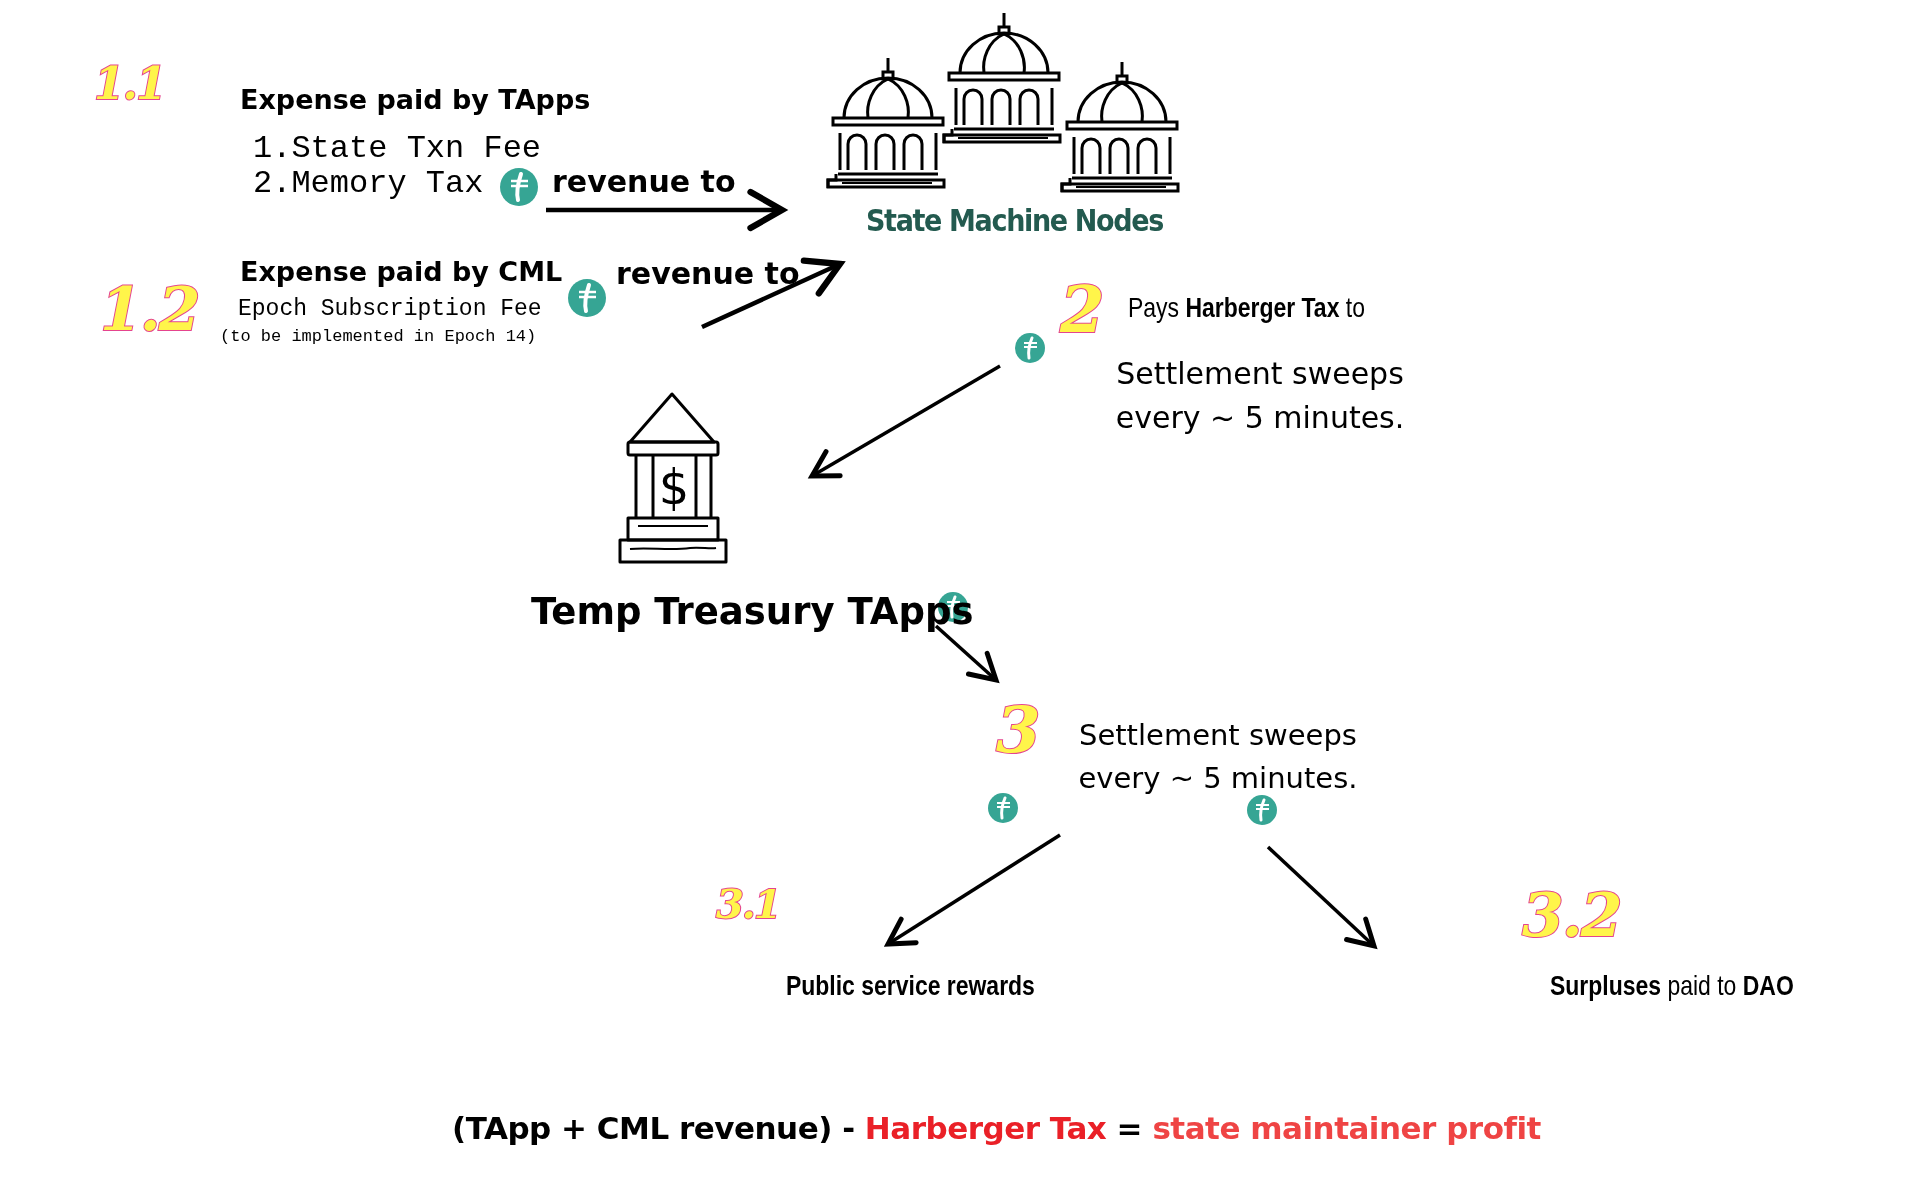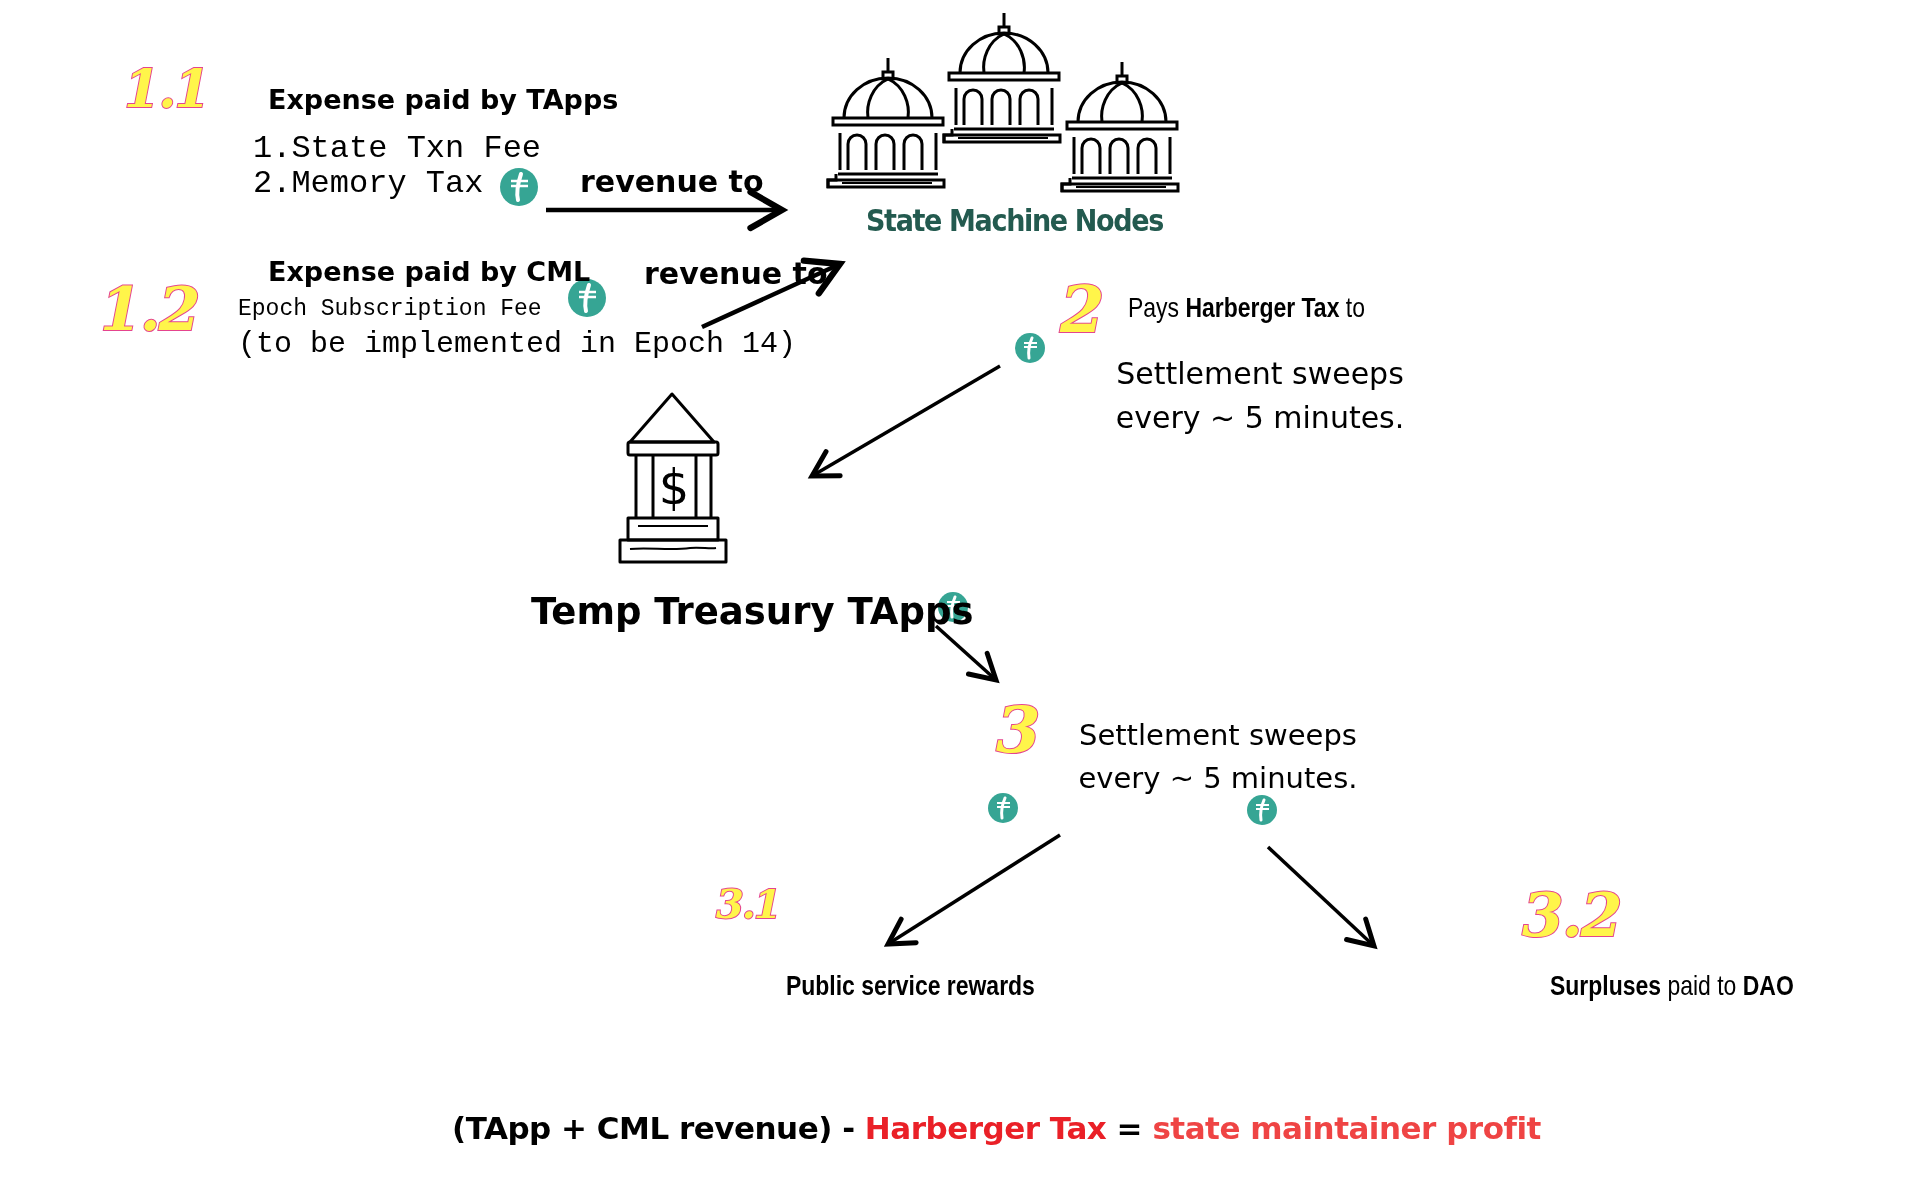--- a/index.html
+++ b/index.html
@@ -3,21 +3,21 @@
 <meta charset="utf-8">
 <style>
   html, body { margin:0; padding:0; background:#ffffff; }
   body { width:1920px; height:1200px; position:relative; overflow:hidden; font-family:"Liberation Sans", sans-serif; color:#000; }
   .abs { position:absolute; white-space:nowrap; }
   .step {
     font-family:"DejaVu Serif", serif; font-weight:bold; font-style:italic;
     color:#fff54a; -webkit-text-stroke:2px #e4448f; paint-order:stroke fill;
     letter-spacing:-2px;
   }
-  .heading { font-family:"DejaVu Sans", sans-serif; font-weight:bold; font-size:27px;margin-left:28px; }
+  .heading { font-family:"DejaVu Sans", sans-serif; font-weight:bold; font-size:27px; }
   .mono { font-family:"Liberation Mono", monospace; font-size:32px; }
   .body-txt { font-family:"DejaVu Sans", sans-serif; font-size:30px; text-align:center; line-height:44px; }
   svg.overlay { position:absolute; left:0; top:0; }
   .red { color:#ea2027; }
   .green { color:#ef4444; }
 </style>
 </head>
 <body>
 
 <svg class="overlay" width="1920" height="1200" viewBox="0 0 1920 1200">
@@ -109,31 +109,31 @@
     <line x1="-6" y1="-1" x2="7" y2="-1" stroke="#fff" stroke-width="2"></line>
   </g>
   <g transform="translate(1262,810)">
     <circle r="15" fill="#36a594"></circle>
     <path d="M2,-10 C-1,-3 -2,4 -1,10" stroke="#fff" stroke-width="3" fill="none" stroke-linecap="round"></path>
     <line x1="-6" y1="-5" x2="7" y2="-5" stroke="#fff" stroke-width="2"></line>
     <line x1="-6" y1="-1" x2="7" y2="-1" stroke="#fff" stroke-width="2"></line>
   </g>
 </svg>
 
-<div class="abs step" style="left:124px; top:58px; font-size:52px;">1.1</div>
+<div class="abs step" style="left:94px; top:58px; font-size:44px;">1.1</div>
 <div class="abs heading" style="left:240px; top:84px;">Expense  paid by TApps</div>
 <div class="abs mono" style="left:253px; top:130px;">1.State Txn Fee</div>
 <div class="abs mono" style="left:253px; top:165px;">2.Memory Tax</div>
 <div class="abs heading" style="left:552px; top:164px; font-size:30px;">revenue to</div>
 
 <div class="abs step" style="left:100px; top:246px; font-size:60px;margin-top:28px;">1.2</div>
 <div class="abs heading" style="left:240px; top:256px;">Expense  paid by CML</div>
 <div class="abs heading" style="left:616px; top:256px; font-size:30px;">revenue to</div>
 <div class="abs mono" style="left:238px; top:296px; font-size:23px;">Epoch Subscription Fee</div>
-<div class="abs mono" style="left:238px; top:327px; font-size:30px;text-align:center;">(to be implemented in Epoch 14)</div>
+<div class="abs mono" style="left:220px; top:327px; font-size:17px;text-align:center;">(to be implemented in Epoch 14)</div>
 
 <div class="abs" style="left:866px; top:203px; font-family:'DejaVu Sans', sans-serif; font-weight:bold; font-size:30px; color:#235a4f; letter-spacing:-1.5px; transform:scaleX(0.9); transform-origin:left top;">State Machine Nodes</div>
 
 <div class="abs step" style="left:1060px; top:272px; font-size:64px;">2</div>
 <div class="abs" style="left:1128px; top:292px; font-size:28px; transform:scaleX(0.82); transform-origin:left top;">
   <span>Pays </span><b>Harberger Tax</b><span> to</span>
 </div>
 <div class="abs body-txt" style="left:1100px; top:352px; width:320px;">
   <div>Settlement sweeps</div>
   <div>every ~ 5 minutes.</div>

